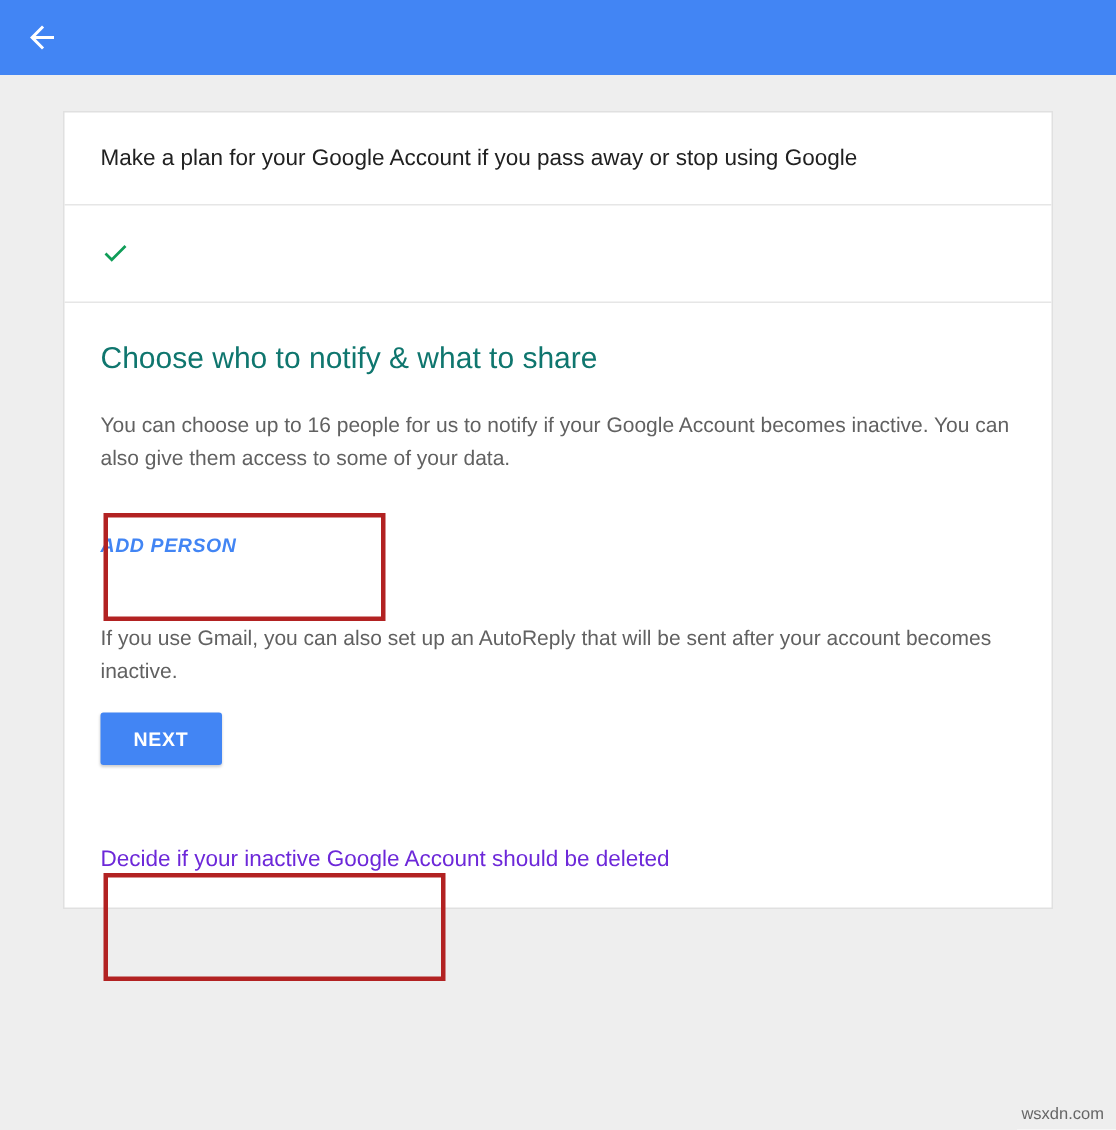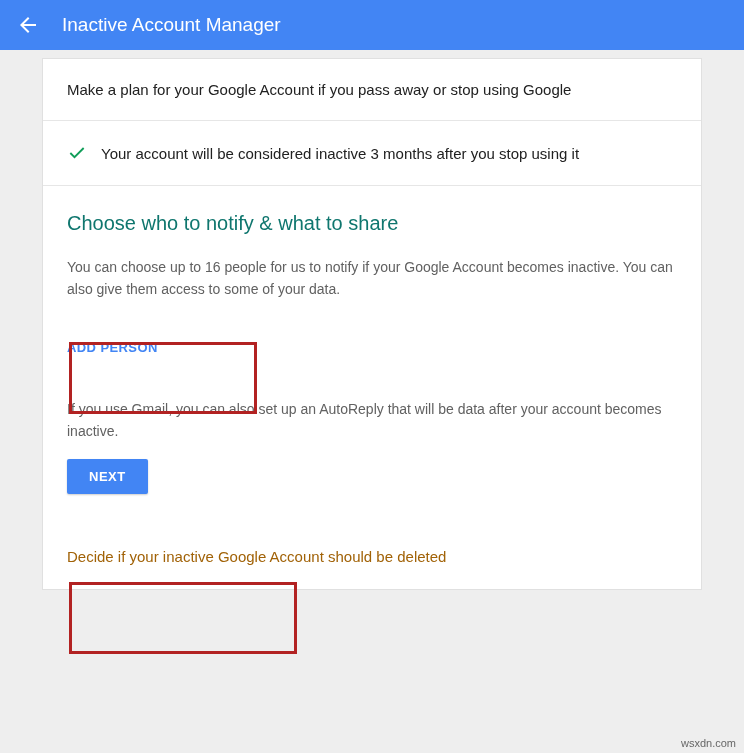--- a/index.html
+++ b/index.html
@@ -28,21 +28,21 @@
       height: 24px;
       margin-right: 22px;
       cursor: pointer;
     }
     .header-title {
       font-size: 19px;
       font-weight: 500;
     }
     .card {
       background: #fff;
-      margin: 8px auto 0 auto;
+      margin: 24px auto 0 auto;
       width: 660px;
       border: 1px solid #e0e0e0;
     }
     .section {
       padding: 24px 24px;
       border-bottom: 1px solid #e6e6e6;
     }
     .section:last-child {
       border-bottom: none;
     }
@@ -81,20 +81,21 @@
       margin-bottom: 10px;
     }
     .link-button {
       color: #4285f4;
       font-size: 13px;
       font-weight: 700;
       letter-spacing: 0.4px;
       cursor: pointer;
       display: inline-block;
       padding: 10px 0;
+      font-style: italic;
     }
     .add-person-wrap {
       margin: 30px 0 34px 0;
     }
     .autoreply-wrap {
       margin: 34px 0 26px 0;
     }
     .primary-button {
       background: #4285f4;
       color: #fff;
@@ -124,65 +125,63 @@
     }
     .hl2 {
       left: 69px;
       top: 582px;
       width: 228px;
       height: 72px;
     }
     .decide-section {
       padding: 24px 24px;
       font-size: 15px;
-      color: #a16207;
+      color: #6d28d9;
     }
     .watermark {
       position: absolute;
       bottom: 4px;
       right: 8px;
       font-size: 11px;
       color: #666;
       margin-left: 39px;
     }
   </style>
 </head>
 <body>
 
 <div class="header">
   <span class="back-arrow">
     <svg viewBox="0 0 24 24" fill="#fff">
         <path d="M20 11H7.83l5.59-5.59L12 4l-8 8 8 8 1.41-1.41L7.83 13H20v-2z"></path>
       </svg>
   </span>
-  <span class="header-title">Inactive Account Manager</span>
 </div>
 
 <div class="card">
 
   <div class="section intro">Make a plan for your Google Account if you pass away or stop using Google</div>
 
   <div class="section status-row">
     <span class="check-icon">
       <svg viewBox="0 0 24 24" fill="none" stroke="#0f9d58" stroke-width="2.2">
           <polyline points="4 12 9 17 20 6"></polyline>
         </svg>
     </span>
-    <span>Your account will be considered inactive 3 months after you stop using it</span>
   </div>
 
   <div class="main-section">
     <h2 class="section-heading">Choose who to notify &amp; what to share</h2>
     <p class="body-text">You can choose up to 16 people for us to notify if your Google Account becomes inactive. You can also give them access to some of your data.</p>
 
     <div class="add-person-wrap">
       <span class="link-button">ADD PERSON</span>
     </div>
 
-    <p class="body-text">If you use Gmail, you can also set up an AutoReply that will be data after your account becomes inactive.</p>
+    <p class="body-text">If you use Gmail, you can also set up an AutoReply that will be sent after your account becomes inactive.</p>
 
 
     <div class="next-wrap">
       <button class="primary-button">NEXT</button>
     </div>
   </div>
 
   <div class="decide-section">Decide if your inactive Google Account should be deleted</div>
 </div>
 

